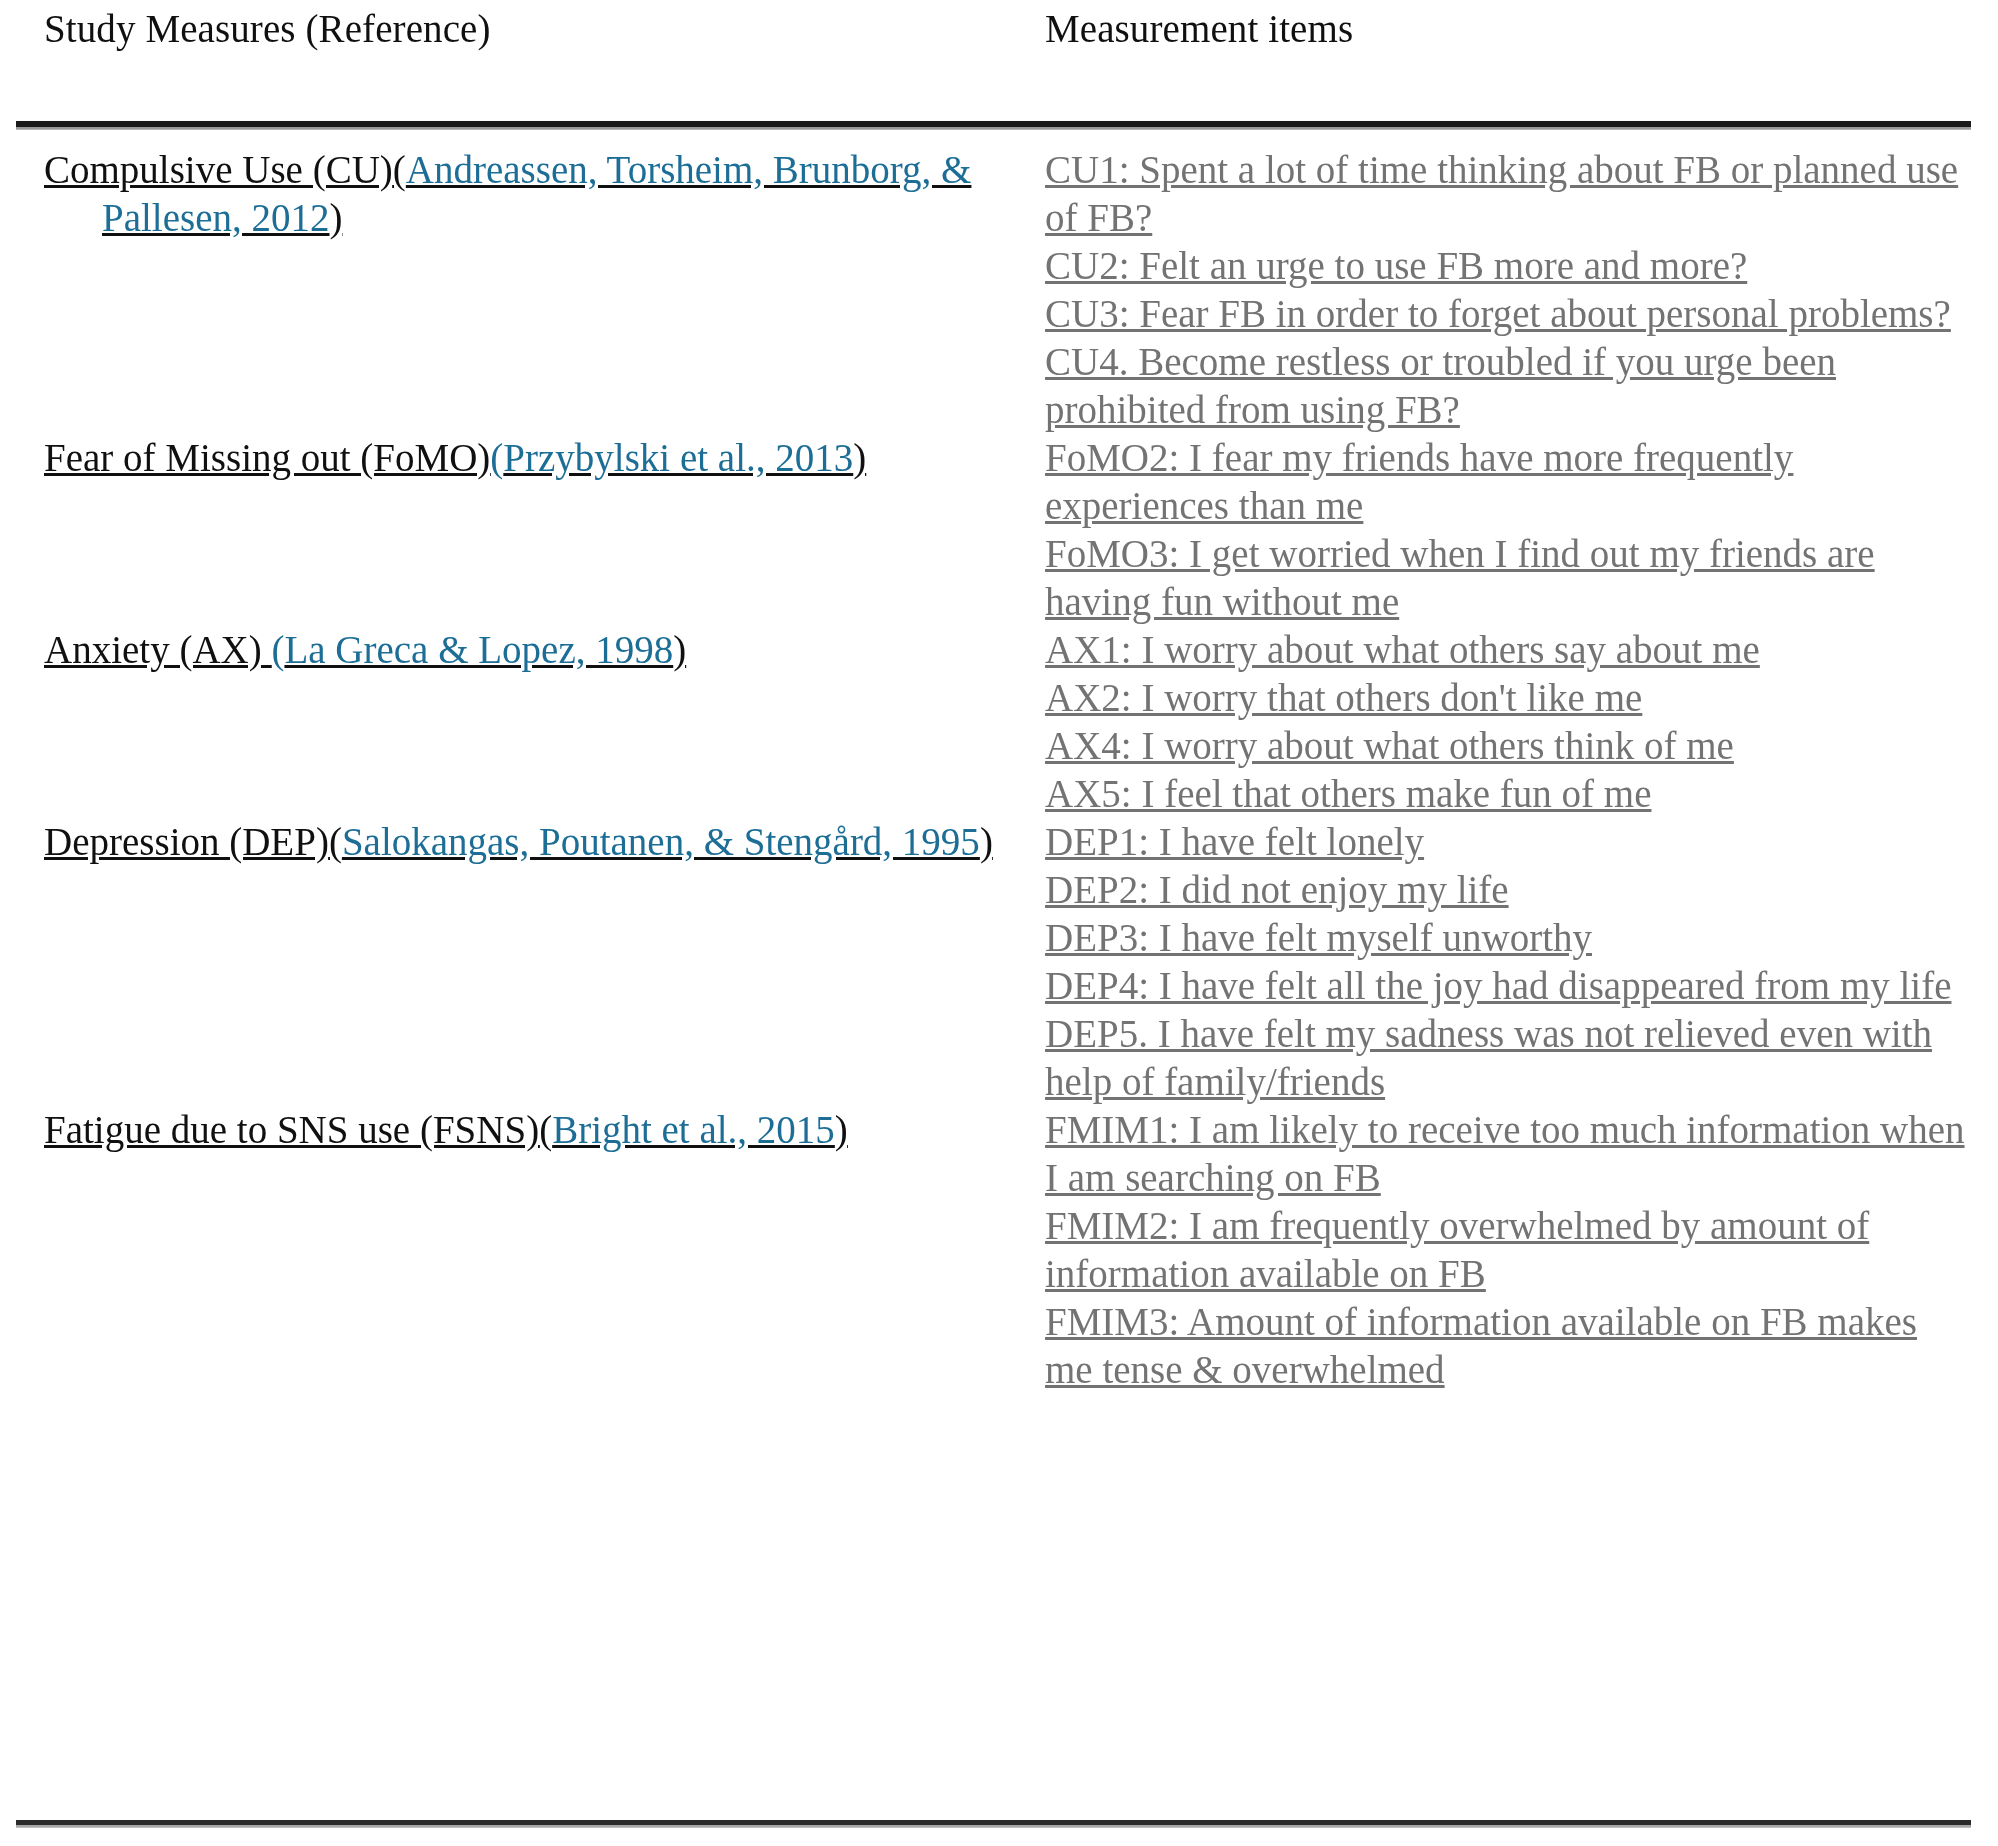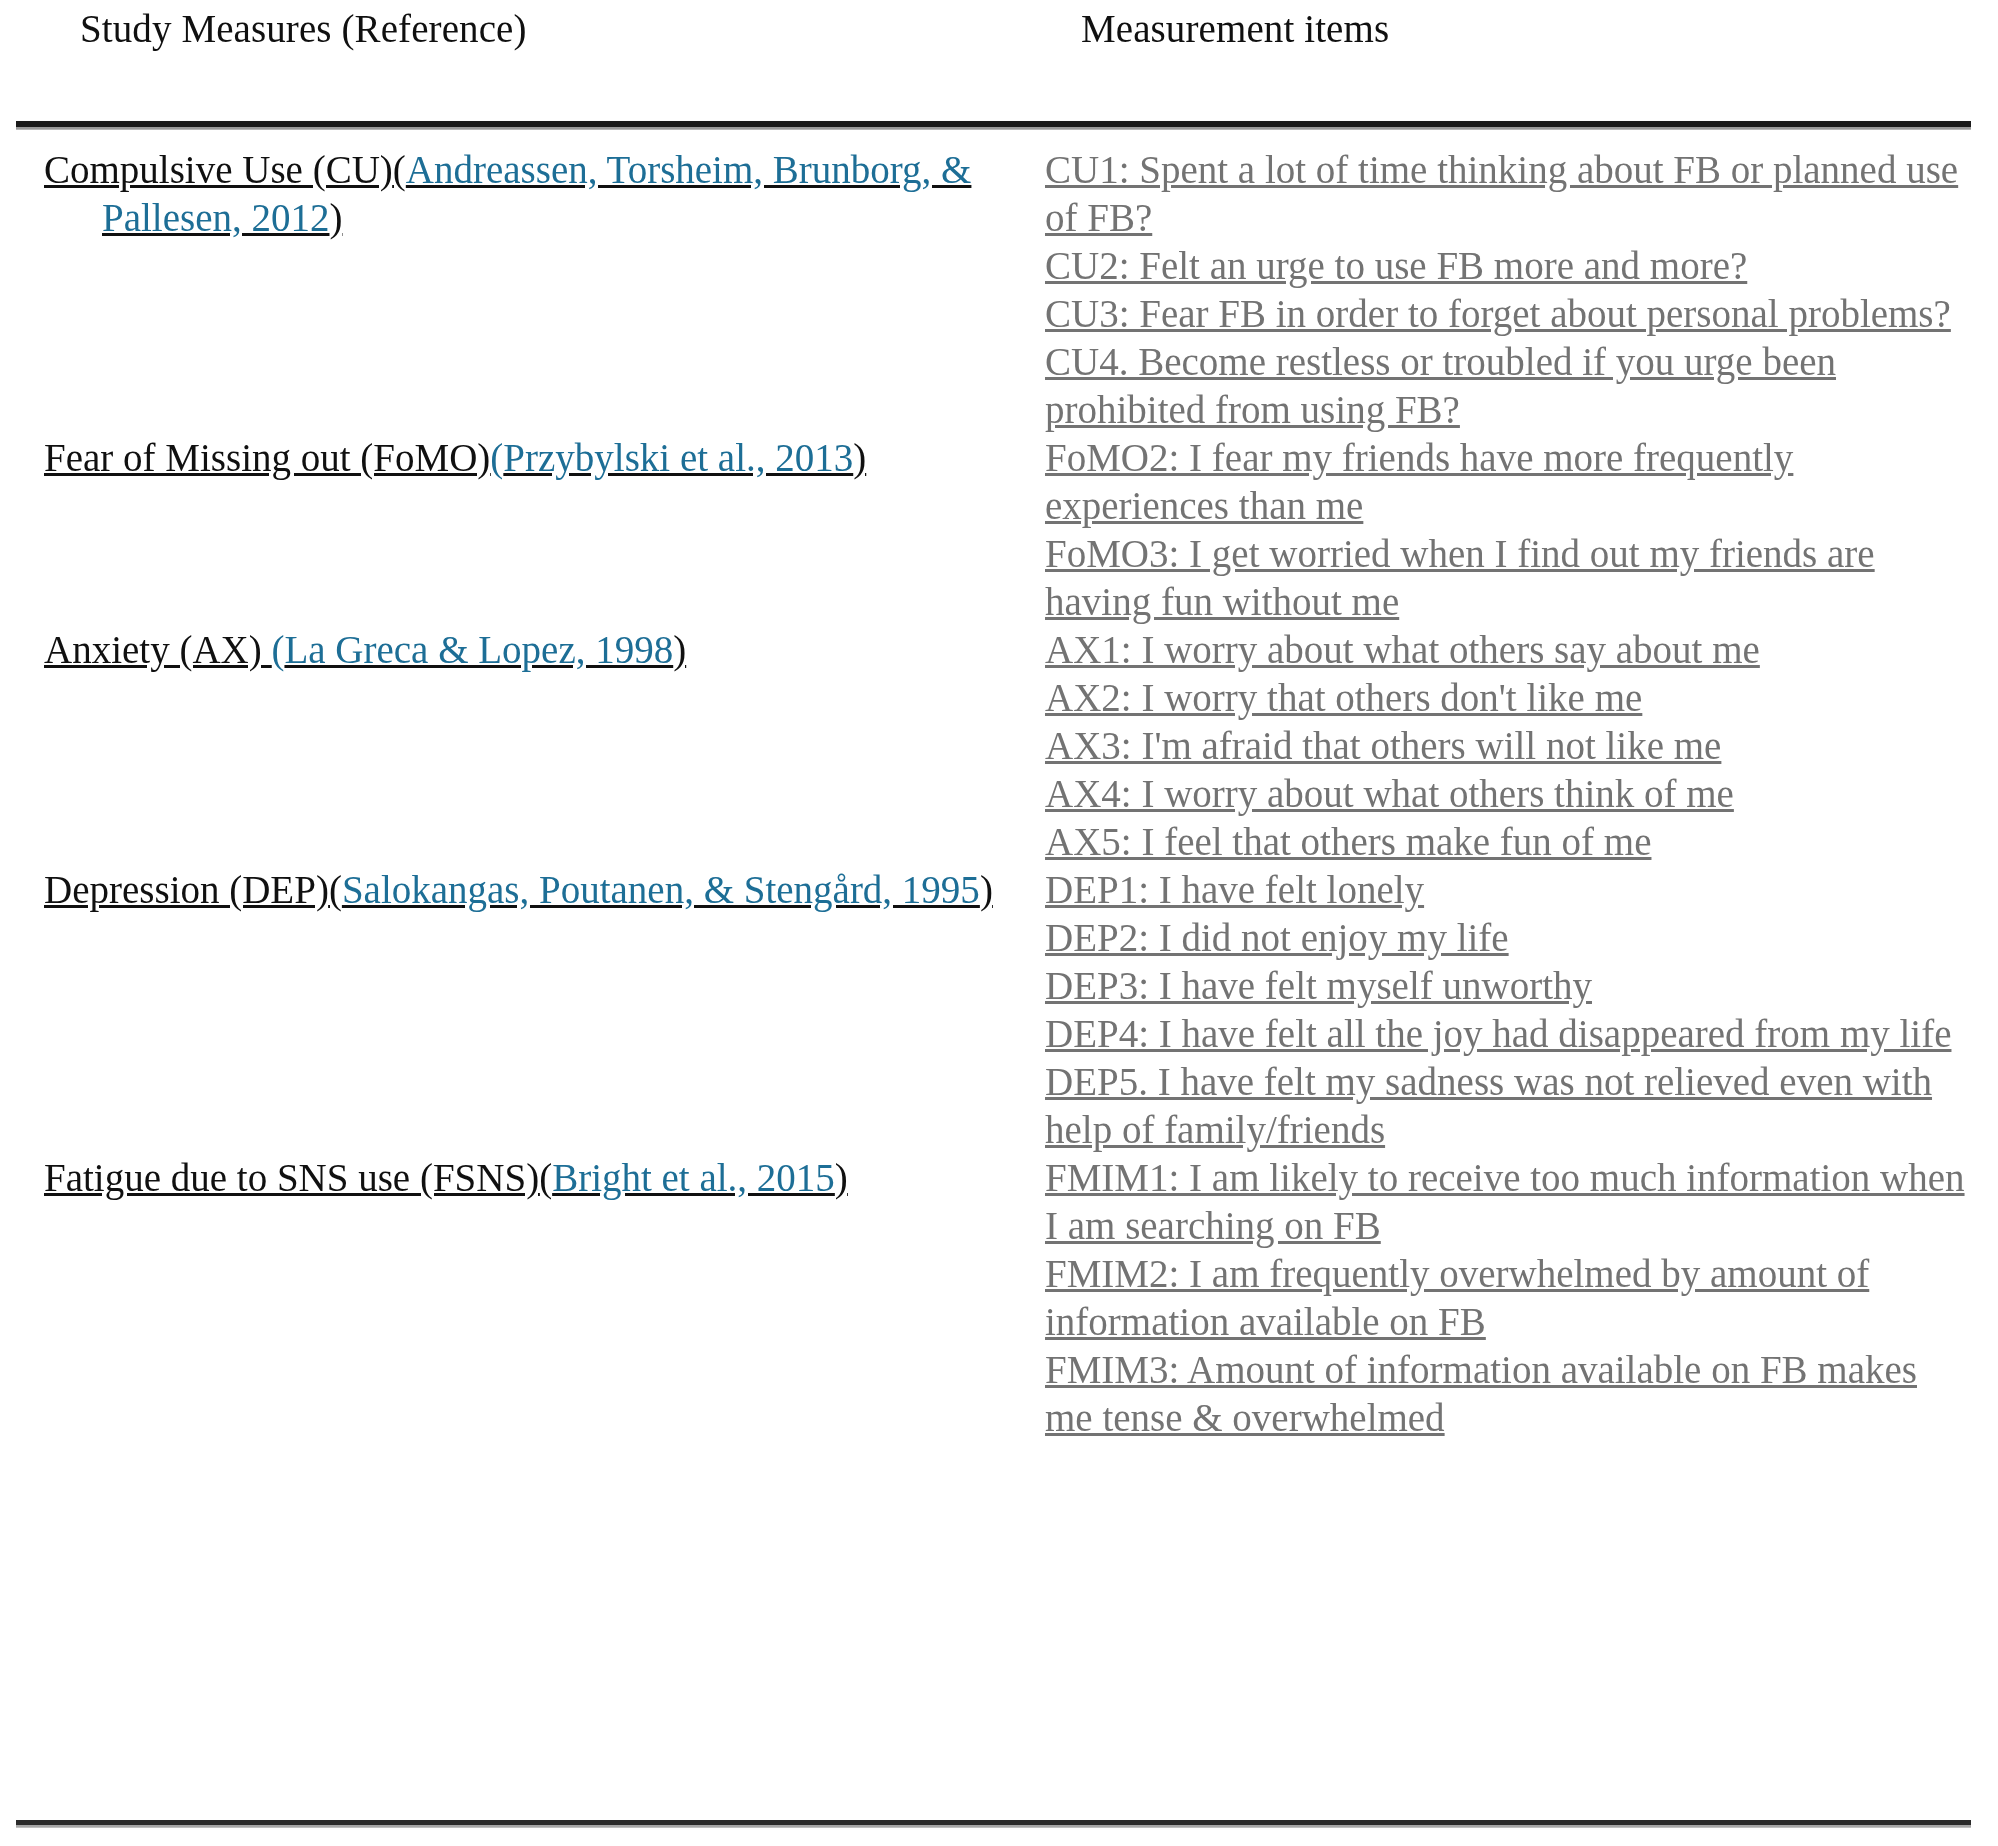--- a/index.html
+++ b/index.html
@@ -21,21 +21,20 @@
     height: 1847px;
     box-sizing: border-box;
     padding: 0 29px 0 44px;
   }
 
   
   .thead {
     display: flex;
     align-items: flex-start;
     height: 115px;
-    margin-left: 36px;
   }
   .th {
     font-size: 39px;
     line-height: 1.18;
     letter-spacing: 0.1px;
     color: #101010;
     padding-top: 5.5px;
   }
   .col-left  { width: 964px; flex: 0 0 964px; }
   .col-right { flex: 1 1 auto; font-family: Liberation Serif, serif; }
@@ -123,21 +122,20 @@
         <div class="cell cell-items">
           <span class="item">FoMO2: I fear my friends have more frequently experiences than me</span>
           <span class="item">FoMO3: I get worried when I find out my friends are having fun without me</span>
         </div>
       </div>
       <div class="row">
         <div class="cell cell-measure"><span>Anxiety (AX) </span><span class="paren-blue">(</span><span class="cite">La Greca &amp; Lopez, 1998</span><span>)</span></div>
         <div class="cell cell-items">
           <span class="item">AX1: I worry about what others say about me</span>
           <span class="item">AX2: I worry that others don't like me</span>
-          <span class="item">AX3: I'm afraid that others will not like me</span>
           <span class="item">AX4: I worry about what others think of me</span>
           <span class="item">AX5: I feel that others make fun of me</span>
         </div>
       </div>
       <div class="row">
         <div class="cell cell-measure"><span>Depression (DEP)</span><span>(</span><span class="cite">Salokangas, Poutanen, &amp; Stengård, 1995</span><span>)</span></div>
         <div class="cell cell-items">
           <span class="item">DEP1: I have felt lonely</span>
           <span class="item">DEP2: I did not enjoy my life</span>
           <span class="item">DEP3: I have felt myself unworthy</span>

